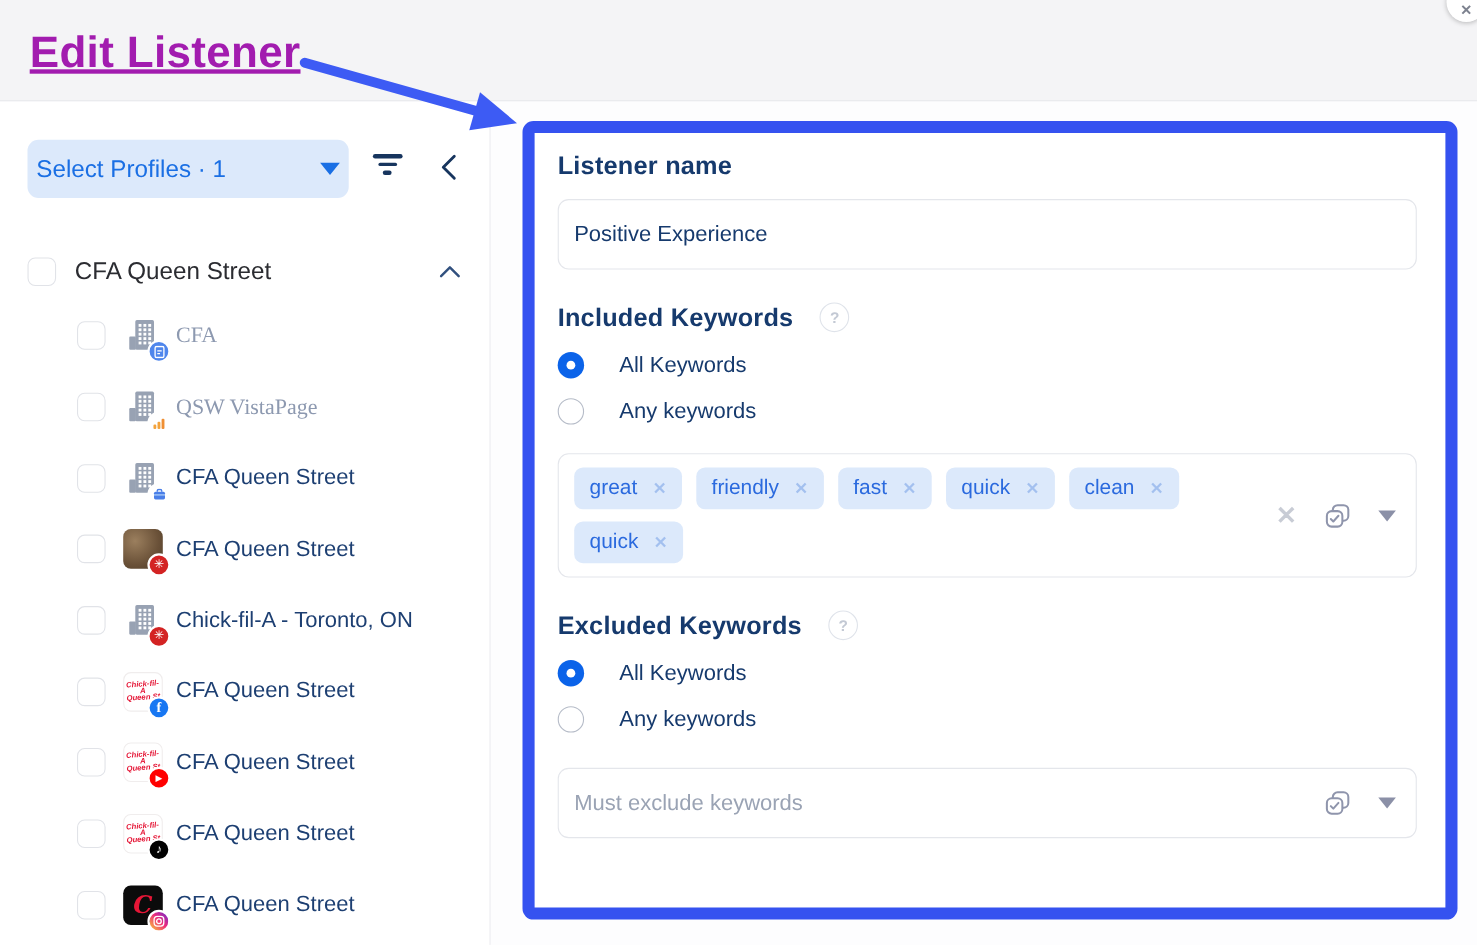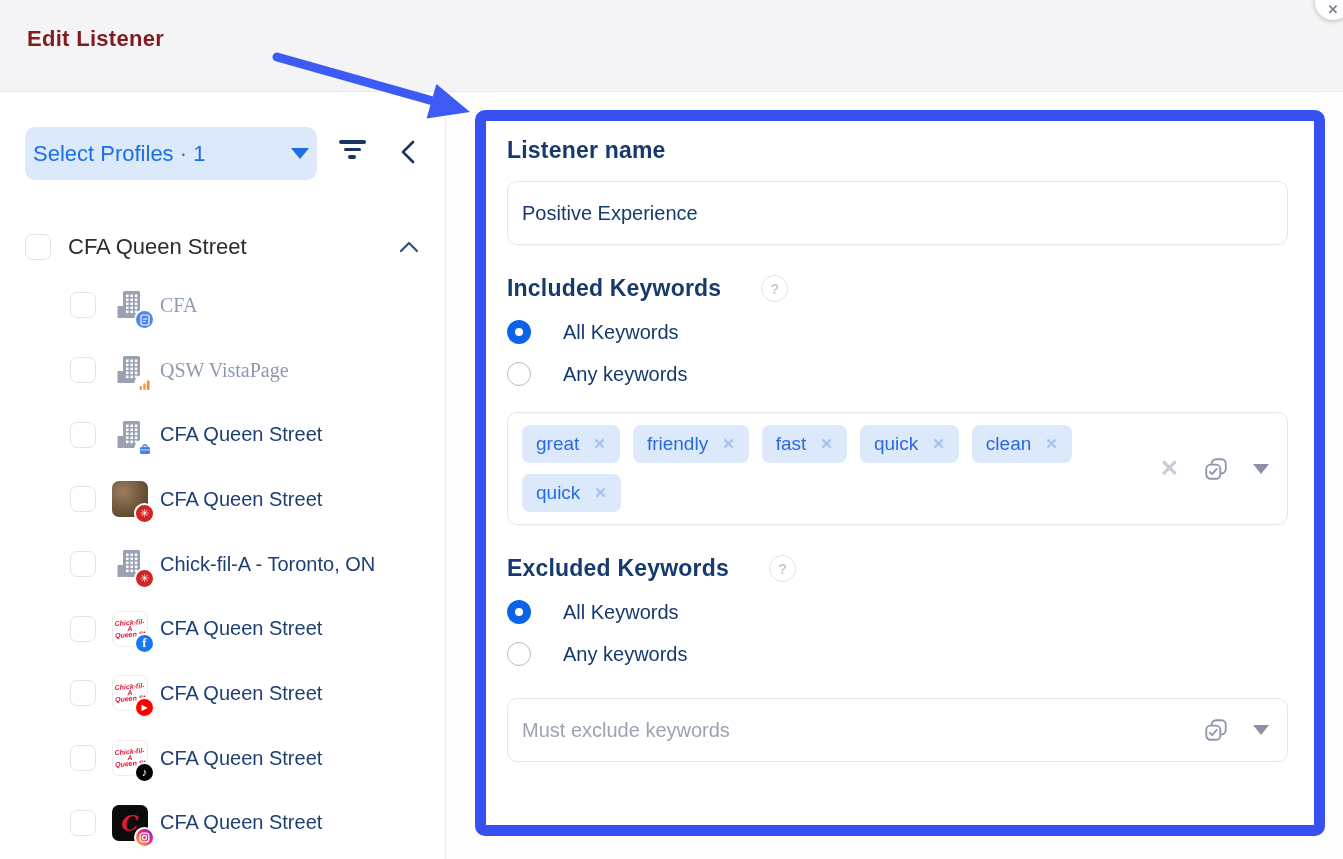--- a/index.html
+++ b/index.html
@@ -3,22 +3,22 @@
 <meta charset="utf-8">
 <style>
   * { margin:0; padding:0; box-sizing:border-box; }
   html,body { width:1343px; height:859px; overflow:hidden; background:#fdfdfe;
               font-family:"Liberation Sans", sans-serif; }
   body { position:relative; }
 
   
   .header { position:absolute; left:0; top:0; width:1343px; height:92px;
             background:#f4f4f6; border-bottom:1px solid #e9eaee; z-index:1; }
-  .header-title { position:absolute; left:27px; top:26px; font-size:22px; font-weight:600;
-                  color:#7f1d1d; letter-spacing:.3px; }
+  .header-title { position:absolute; left:27px; top:26px; font-size:40px; font-weight:600;
+                  color:#a21caf; letter-spacing:.3px;text-decoration:underline; }
 
   
   .anno-arrow { position:absolute; left:0; top:0; width:1343px; height:859px;
                 pointer-events:none; z-index:6; }
   .close-bubble { position:absolute; right:-8px; top:-16px; width:36px; height:36px;
                   border-radius:50%; background:#ffffff; box-shadow:0 1px 5px rgba(0,0,0,.25);
                   z-index:7; display:flex; align-items:flex-end; justify-content:center; }
   .close-bubble span { font-size:13px; color:#7d828f; padding-bottom:3px; font-weight:700; }
 
   
@@ -64,21 +64,21 @@
   .profile-label.muted { color:#8d99b0;font-family:Liberation Serif, serif; }
 
   
   .panel { position:absolute; left:475px; top:110px; width:850px; height:726px;
            background:#ffffff; border:11px solid #3552f0; border-radius:10px;
            padding:16px 26px 32px 21px; z-index:2; }
   .field-label { font-size:23px; font-weight:600; color:#163a6d; letter-spacing:.2px; }
   .name-input { margin-top:17px; width:100%; height:64px; border:1px solid #e4e6eb;
                 border-radius:10px; font-size:20px; color:#163a6d; padding:0 14px;
                 font-family:"Liberation Sans", sans-serif; outline:none; background:#fff; }
-  .section-head { display:flex; align-items:center; gap:40px; margin-top:30px; }
+  .section-head { display:flex; align-items:center; gap:24px; margin-top:30px; }
   .help-circle { width:27px; height:27px; border:1.5px solid #dfe3ea; border-radius:50%;
                  color:#c3c9d4; font-size:14px; font-weight:700; display:flex;
                  align-items:center; justify-content:center; cursor:pointer; }
   .radio-row { display:flex; align-items:center; margin-top:18px; cursor:pointer; }
   .radio { width:24px; height:24px; border-radius:50%; flex:0 0 auto; position:relative; }
   .radio.on { background:#0b63e9; }
   .radio.on::after { content:""; position:absolute; left:8px; top:8px; width:8px; height:8px;
                      border-radius:50%; background:#ffffff; }
   .radio.off { background:#fff; border:1.5px solid #b6bcc8; }
   .radio-label { margin-left:32px; font-size:20px; color:#163a6d; }

